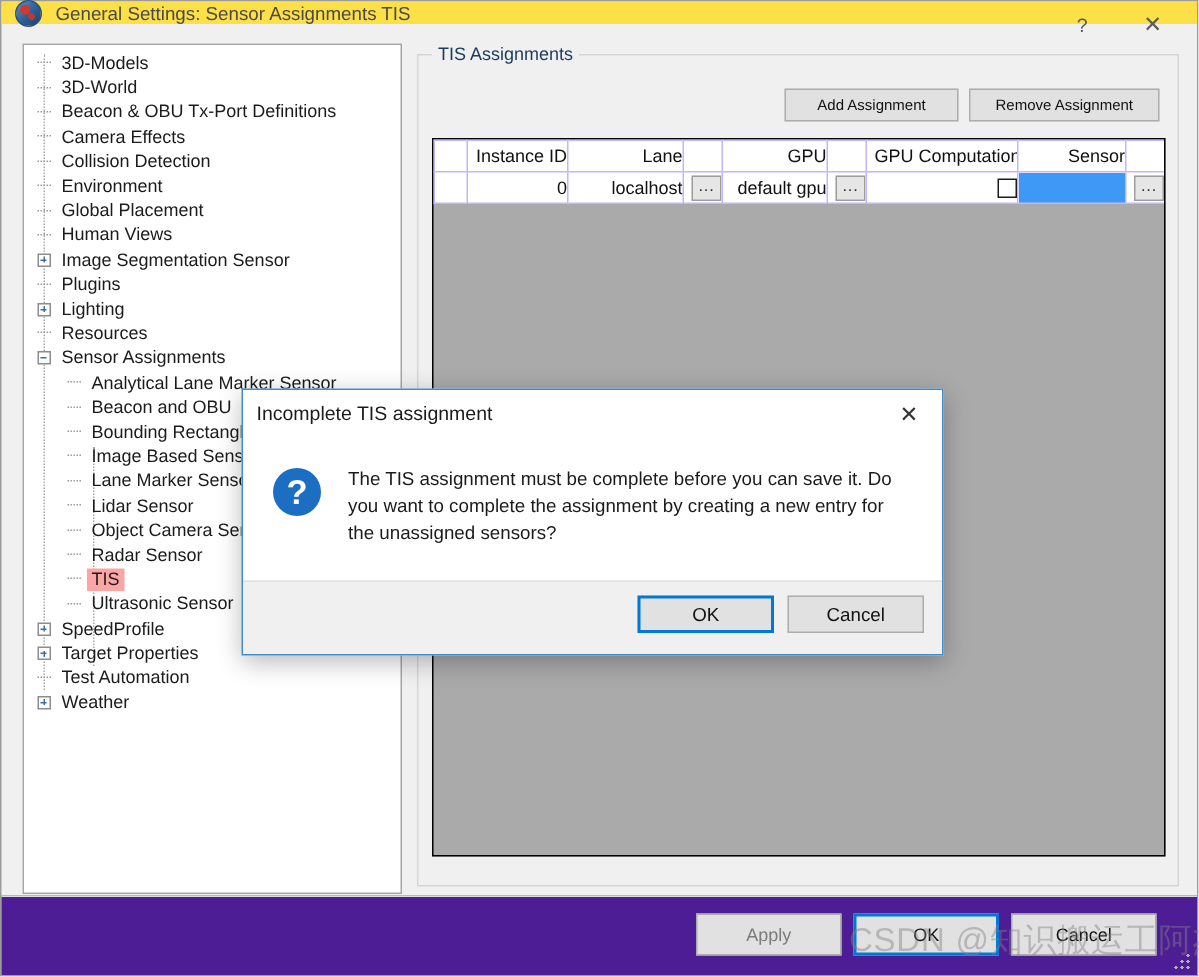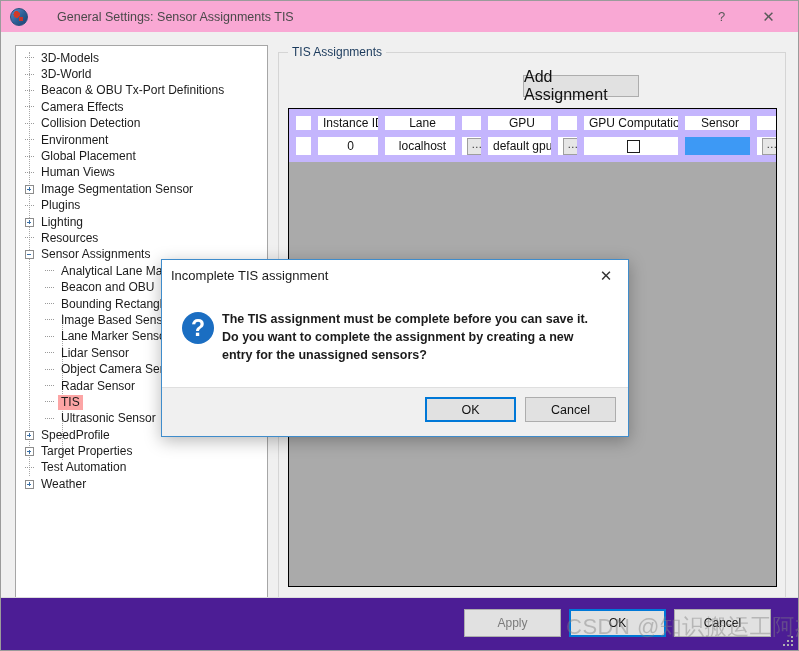--- a/index.html
+++ b/index.html
@@ -24,27 +24,26 @@
     width: 799px; height: 651px;
     background: #f0f0f0;
     border: 1px solid #9b9b9b;
     box-sizing: border-box;
     display: flex;
     flex-direction: column;
   }
 
   
   #title-bar {
-    height: 31px;
-    background: #f9a8d4;
+    height: 15px;
+    background: #fde047;
     display: flex;
     align-items: center;
     flex: 0 0 auto;
     position: relative;
-    gap: 20px;
   }
   #app-icon {
     width: 18px; height: 18px;
     margin-left: 9px;
     border-radius: 50%;
     background:
       radial-gradient(circle at 36% 34%, #d03a2a 0 22%, rgba(0,0,0,0) 23%),
       radial-gradient(circle at 62% 62%, #c8342a 0 16%, rgba(0,0,0,0) 17%),
       linear-gradient(135deg, #5b8fc9 0%, #2c5d94 55%, #1d4270 100%);
     border: 1px solid #2a4f7d;
@@ -182,21 +181,21 @@
     color: #1b3a5c;
   }
   .tool-button {
     position: absolute;
     top: 22px;
     height: 22px;
     background: #e1e1e1;
     border: 1px solid #adadad;
     box-sizing: border-box;
     font-family: "Liberation Sans", sans-serif;
-    font-size: 16px;
+    font-size: 10px;
     color: #111111;
     display: flex;
     align-items: center;
     justify-content: center;
   }
   #add-assignment-button { right: 146px; width: 116px; }
   #remove-assignment-button { right: 12px; width: 127px; }
 
   
   #assignments-table {
@@ -208,25 +207,25 @@
     box-sizing: border-box;
     overflow: hidden;
   }
   table.grid {
     border-collapse: collapse;
     table-layout: fixed;
     width: 487px;
     background: #ffffff;
   }
   table.grid th, table.grid td {
-    border: 7px solid #c4b5fd;
+    border: 1px solid #c4b5fd;
     font-weight: normal;
     font-size: 12px;
     color: #111111;
-    text-align: center;
+    text-align: right;
     padding: 0 0 0 5px;
     height: 21px;
     box-sizing: border-box;
     overflow: hidden;
     white-space: nowrap;
   }
   table.grid th { background: #ffffff; }
   td.center { text-align: center; padding-left: 0; }
   td.ellipsis-cell, th.ellipsis-cell { padding: 0; text-align: center; }
   .ell-btn {
@@ -344,26 +343,25 @@
     color: #ffffff;
     font-size: 23px;
     font-weight: bold;
     display: flex;
     align-items: center;
     justify-content: center;
     line-height: 1;
     margin-top: 2px;
   }
   #dlg-message {
-    margin-left: 8px;
+    margin-left: 18px;
     font-size: 12.5px;
     color: #1b1b1b;
     line-height: 18px;
     max-width: 370px;
-    font-weight: bold;
   }
   #dlg-button-bar {
     flex: 0 0 auto;
     height: 48px;
     background: #f0f0f0;
     border-top: 1px solid #dfdfdf;
     position: relative;
   }
   #dlg-ok-button {
     position: absolute;
@@ -577,20 +575,21 @@
             <span class="tree-label">Weather</span>
           </div>
         </div>
     </div>
 
     <div id="right-pane">
       <div id="tis-groupbox">
         <div id="tis-group-title">TIS Assignments</div>
 
         <div id="add-assignment-button" class="tool-button">Add Assignment</div>
+        <div id="remove-assignment-button" class="tool-button">Remove Assignment</div>
 
         <div id="assignments-table">
           <table class="grid">
             <colgroup>
               <col style="width:22px">
                 <col style="width:67px">
                 <col style="width:77px">
               <col style="width:26px">
                 <col style="width:70px">
                 <col style="width:26px">

